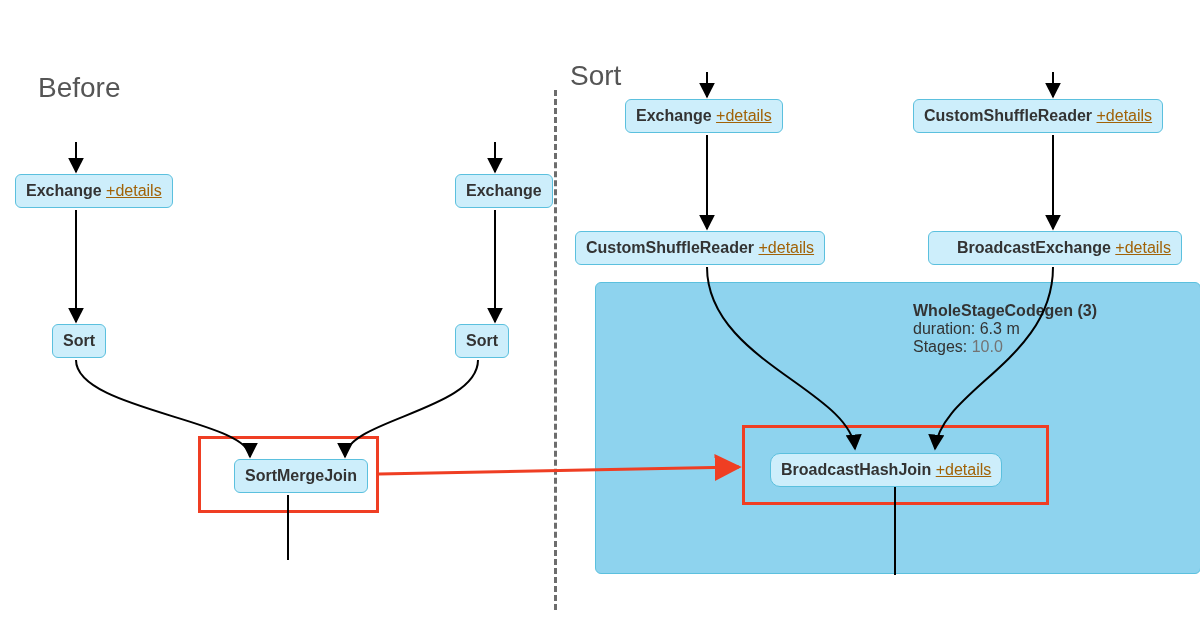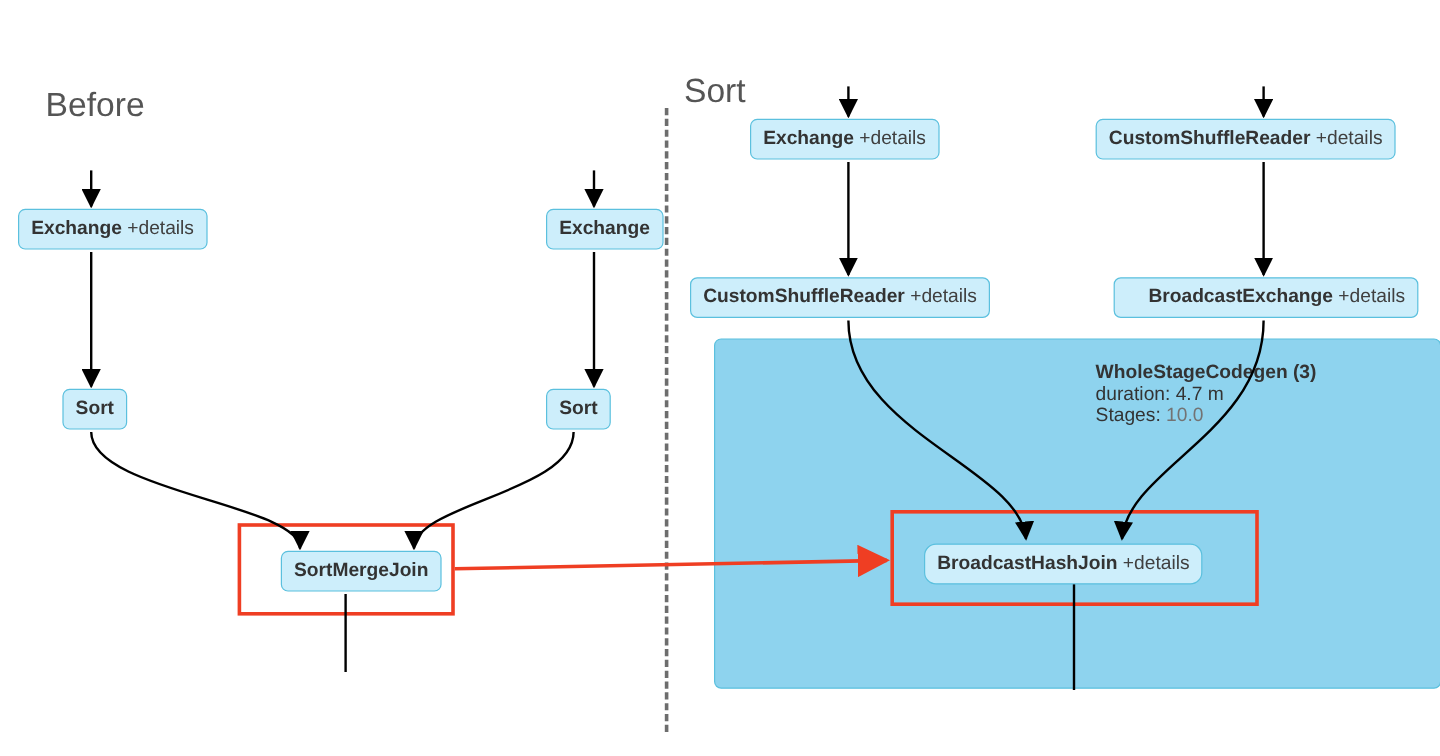--- a/index.html
+++ b/index.html
@@ -1,19 +1,19 @@
 <!DOCTYPE html>
 <html><head>
 <meta charset="utf-8">
 <style>
 body { margin:0; padding:0; font-family:"Helvetica Neue",Helvetica,Arial,sans-serif; background:#fff; width:1200px; height:630px; position:relative; overflow:hidden; }
 .title { position:absolute; font-size:28px; color:#555; font-weight:400; }
 .node { position:absolute; background:#cdeefb; border:1px solid #5bc0de; border-radius:6px; padding:7px 10px; font-size:16px; color:#333; white-space:nowrap; box-sizing:border-box; }
 .node strong { font-weight:700; color:#333;text-align:center; }
-.node .details { color:#404040; font-weight:400; }
+.node .details { color:#a16207; font-weight:400;text-decoration:underline; }
 .codegen-box { position:absolute; background:#8ed3ee; border:1px solid #5bc0de; border-radius:6px; }
 .codegen-label { position:absolute; font-size:16px; color:#333; }
 .codegen-label .l1 { font-weight:700;text-align:center; }
 .codegen-label .stg a { color:#737373; text-decoration:none; }
 .redbox { position:absolute; border:3px solid #ef3e23; background:transparent; box-sizing:border-box; }
 svg.wires { position:absolute; left:0; top:0; width:1200px; height:630px; pointer-events:none; }
 .dash { position:absolute; left:554px; top:90px; width:0; height:520px; border-left:3px dashed #6d6d6d; }
 </style>
 </head>
 <body>
@@ -55,21 +55,21 @@
   <strong>CustomShuffleReader</strong>
   <span class="details">+details</span>
 </div>
 <div class="node" style="left:928px; top:231px;padding-left:28px;">
   <strong>BroadcastExchange</strong>
   <span class="details">+details</span>
 </div>
 
 <div class="codegen-label" style="left:913px; top:302px;">
   <div class="l1">WholeStageCodegen (3)</div>
-  <div><span>duration:</span> <span>4.7 m</span></div>
+  <div><span>duration:</span> <span>6.3 m</span></div>
   <div class="stg"><span>Stages:</span> <a href="#">10.0</a></div>
 </div>
 
 <div class="node" style="left:770px; top:453px;border-radius:10px;">
   <strong>BroadcastHashJoin</strong>
   <span class="details">+details</span>
 </div>
 <div class="redbox" style="left:742px; top:425px; width:307px; height:80px;"></div>
 
 <svg class="wires">

